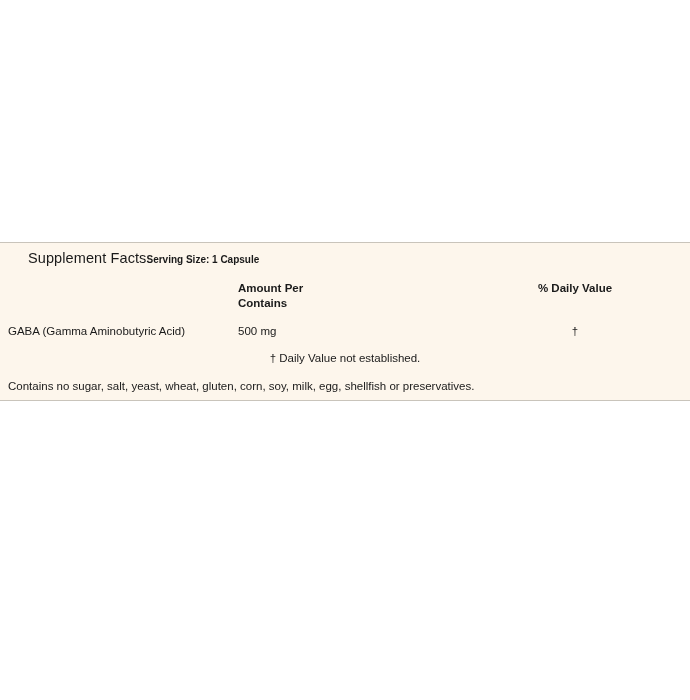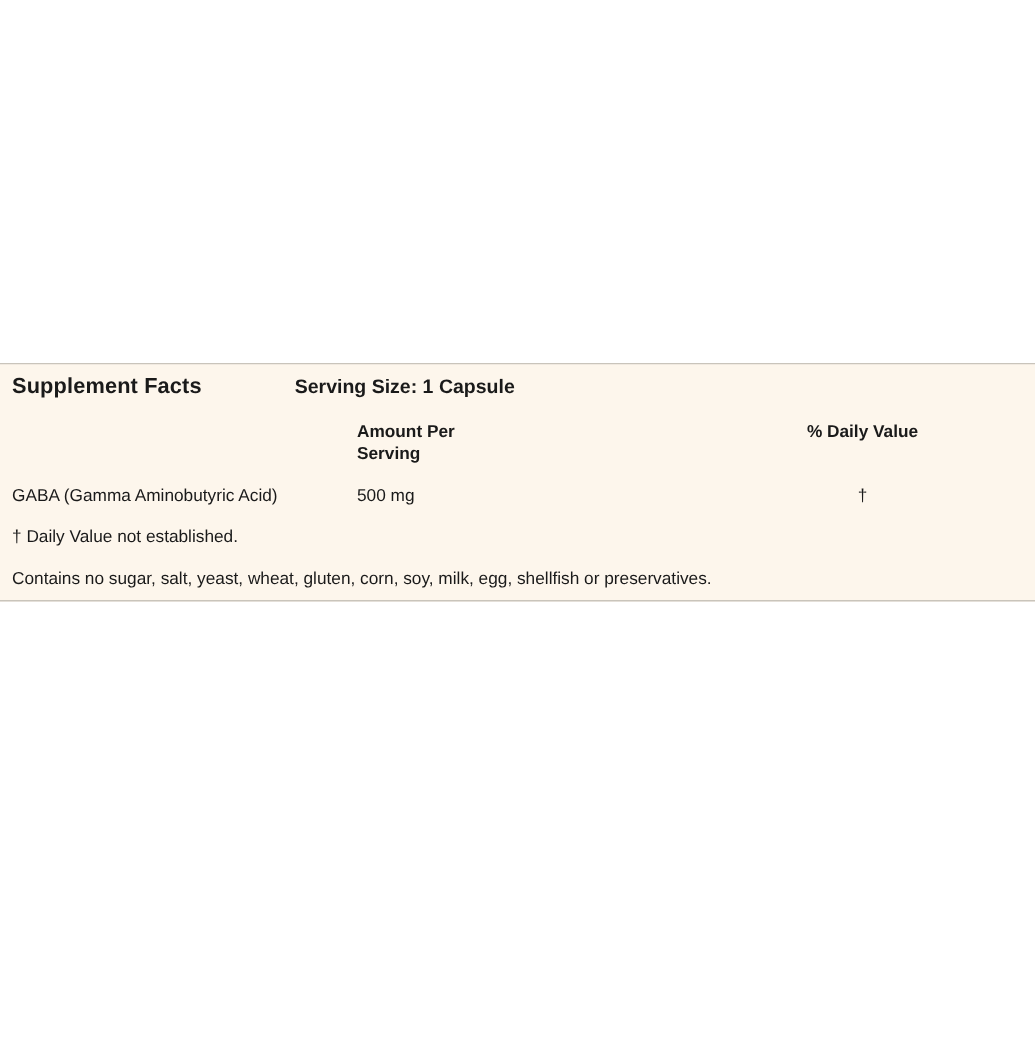--- a/index.html
+++ b/index.html
@@ -48,42 +48,43 @@
   .col-name { width: 482px; }
   .col-amount { width: 104px; border-left: 1px solid #c9c4bb; }
   .col-dv { width: 104px; border-left: 1px solid #c9c4bb; text-align: center; }
 
   .title-row td {
     padding-top: 9px;
     padding-bottom: 9px;
   }
   .sf-title {
     font-size: 14.5px;
-    font-weight: bold;
+    font-weight: normal;
     letter-spacing: 0.1px;
     display: inline-block;
+    margin-left: 20px;
   }
   .serving-size {
-    font-size: 13px;
+    font-size: 10px;
     font-weight: bold;
     display: inline-block;
-    margin-left: 62px;
   }
   .hdr td {
     font-weight: bold;
     font-size: 11.5px;
     padding-top: 8px;
     padding-bottom: 8px;
   }
   .hdr .col-name { }
   .hdr-two-line { line-height: 1.3; }
   .footnote td {
     font-size: 11.5px;
     padding-top: 6px;
     padding-bottom: 6px;
+    text-align: center;
   }
   .section-head td {
     font-weight: bold;
     font-size: 11.5px;
     padding-top: 8px;
     padding-bottom: 8px;
   }
   .ingredients td {
     font-size: 11.5px;
     padding-top: 8px;
@@ -104,21 +105,21 @@
       <tbody>
         <tr class="title-row row-line">
           <td colspan="3">
             <span class="sf-title">Supplement Facts</span><span class="serving-size">Serving Size: 1 Capsule</span>
           </td>
         </tr>
         <tr class="hdr row-line">
           <td class="col-name">&nbsp;</td>
           <td class="col-amount hdr-two-line">
             <div>Amount Per</div>
-            <div>Serving</div>
+            <div>Contains</div>
           </td>
           <td class="col-dv">% Daily Value</td>
         </tr>
         <tr class="row-line">
           <td class="col-name">GABA (Gamma Aminobutyric Acid)</td>
           <td class="col-amount">500 mg</td>
           <td class="col-dv">†</td>
         </tr>
         <tr class="footnote row-line">
           <td colspan="3">† Daily Value not established.</td>

